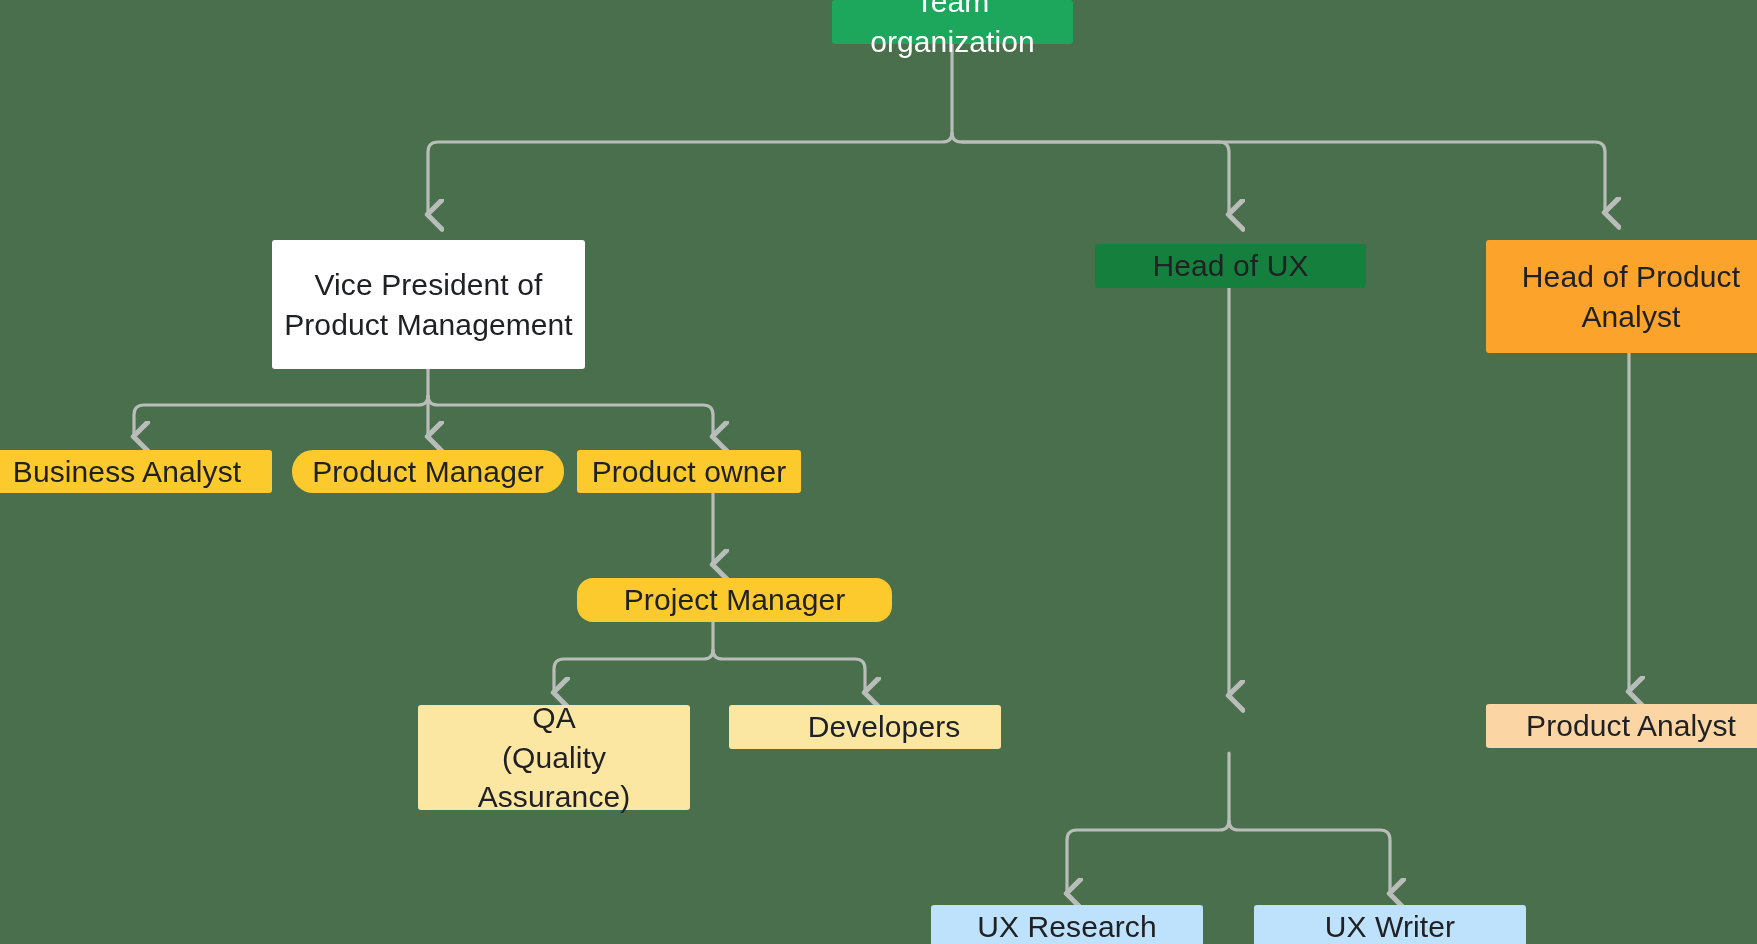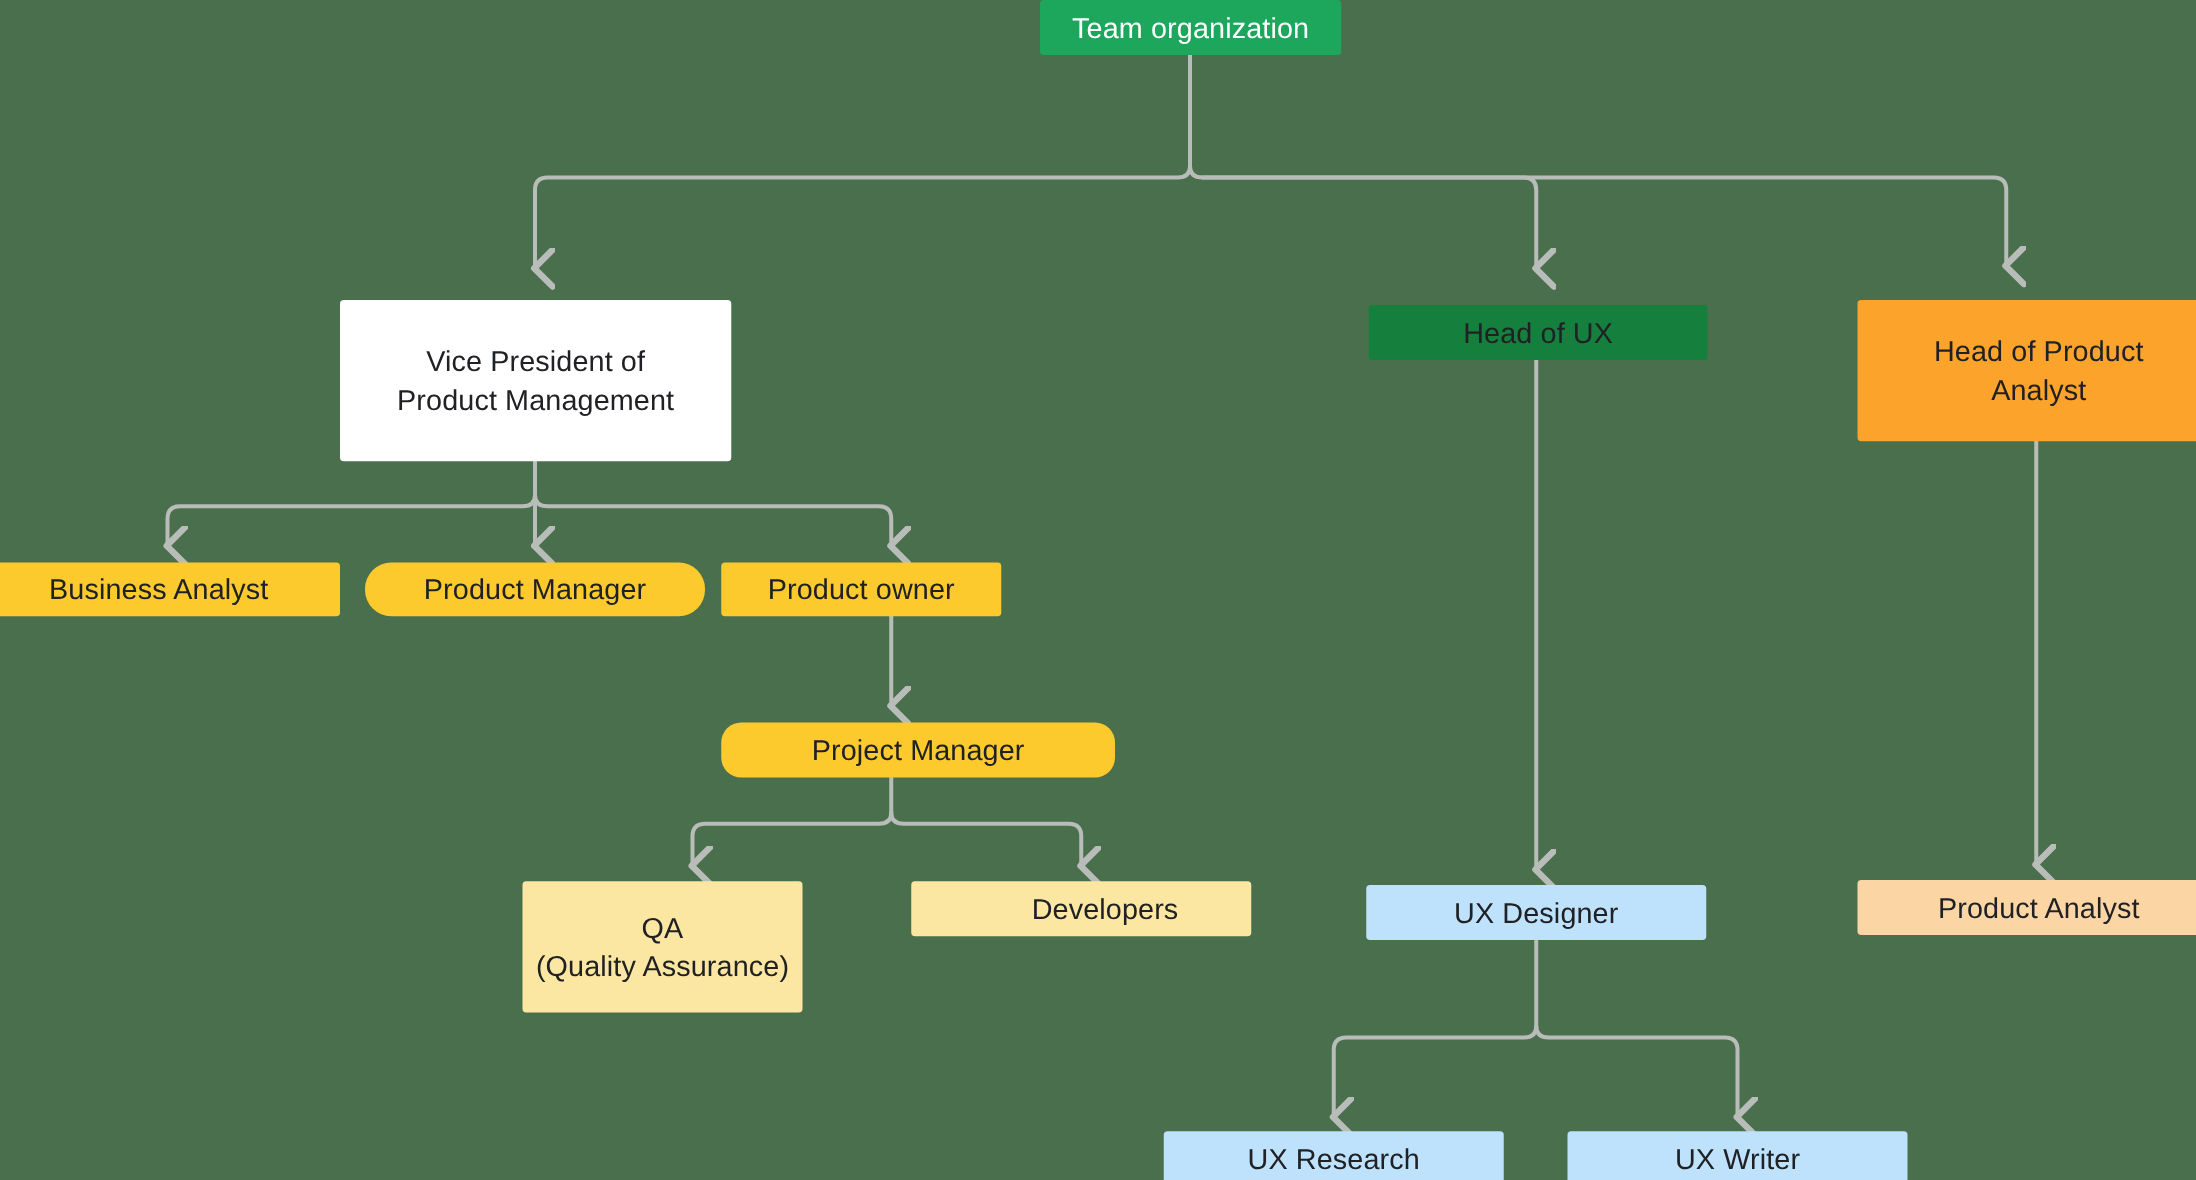--- a/index.html
+++ b/index.html
@@ -30,21 +30,21 @@
   }
   .node {
     position: absolute;
     box-sizing: border-box;
     display: flex;
     align-items: center;
     justify-content: center;
     text-align: center;
     border-radius: 3px;
     color: #202124;
-    font-size: 23px;
+    font-size: 30px;
     line-height: 1.32;
     letter-spacing: 0.1px;
     padding: 4px 10px;
     white-space: pre-line;
   }
   .n-root {
     background: #1da75c;
     color: #ffffff;
   }
   .n-vp      { background: #ffffff; }
@@ -109,26 +109,25 @@
 Analyst</div>
 
   <div class="node n-yellow" style="left:-18px; top:450px; width:290px; height:43px;">Business Analyst</div>
 
   <div class="node n-yellow" style="left:292px; top:450px; width:272px; height:43px;border-radius:21px;">Product Manager</div>
 
   <div class="node n-yellow" style="left:577px; top:450px; width:224px; height:43px;">Product owner</div>
 
   <div class="node n-yellow" style="left:577px; top:578px; width:315px; height:44px;border-radius:16px;">Project Manager</div>
 
-  <div class="node n-ltyellow" style="left:418px; top:705px; width:224px; height:105px;">QA
+  <div class="node n-ltyellow" style="left:418px; top:705px; width:272px; height:105px;">QA
 (Quality Assurance)</div>
 
   <div class="node n-ltyellow" style="left:729px; top:705px; width:272px; height:44px;padding-left:48px;">Developers</div>
 
-  <div class="node n-ltblue" style="left:1093px; top:708px; width:272px; height:44px;">UX Designer</div>
 
   <div class="node n-ltblue" style="left:931px; top:905px; width:272px; height:44px;">UX Research</div>
 
   <div class="node n-ltblue" style="left:1254px; top:905px; width:272px; height:44px;">UX Writer</div>
 
   <div class="node n-ltorange" style="left:1486px; top:704px; width:290px; height:44px;">Product Analyst</div>
 
 </div>
 
 </body></html>

